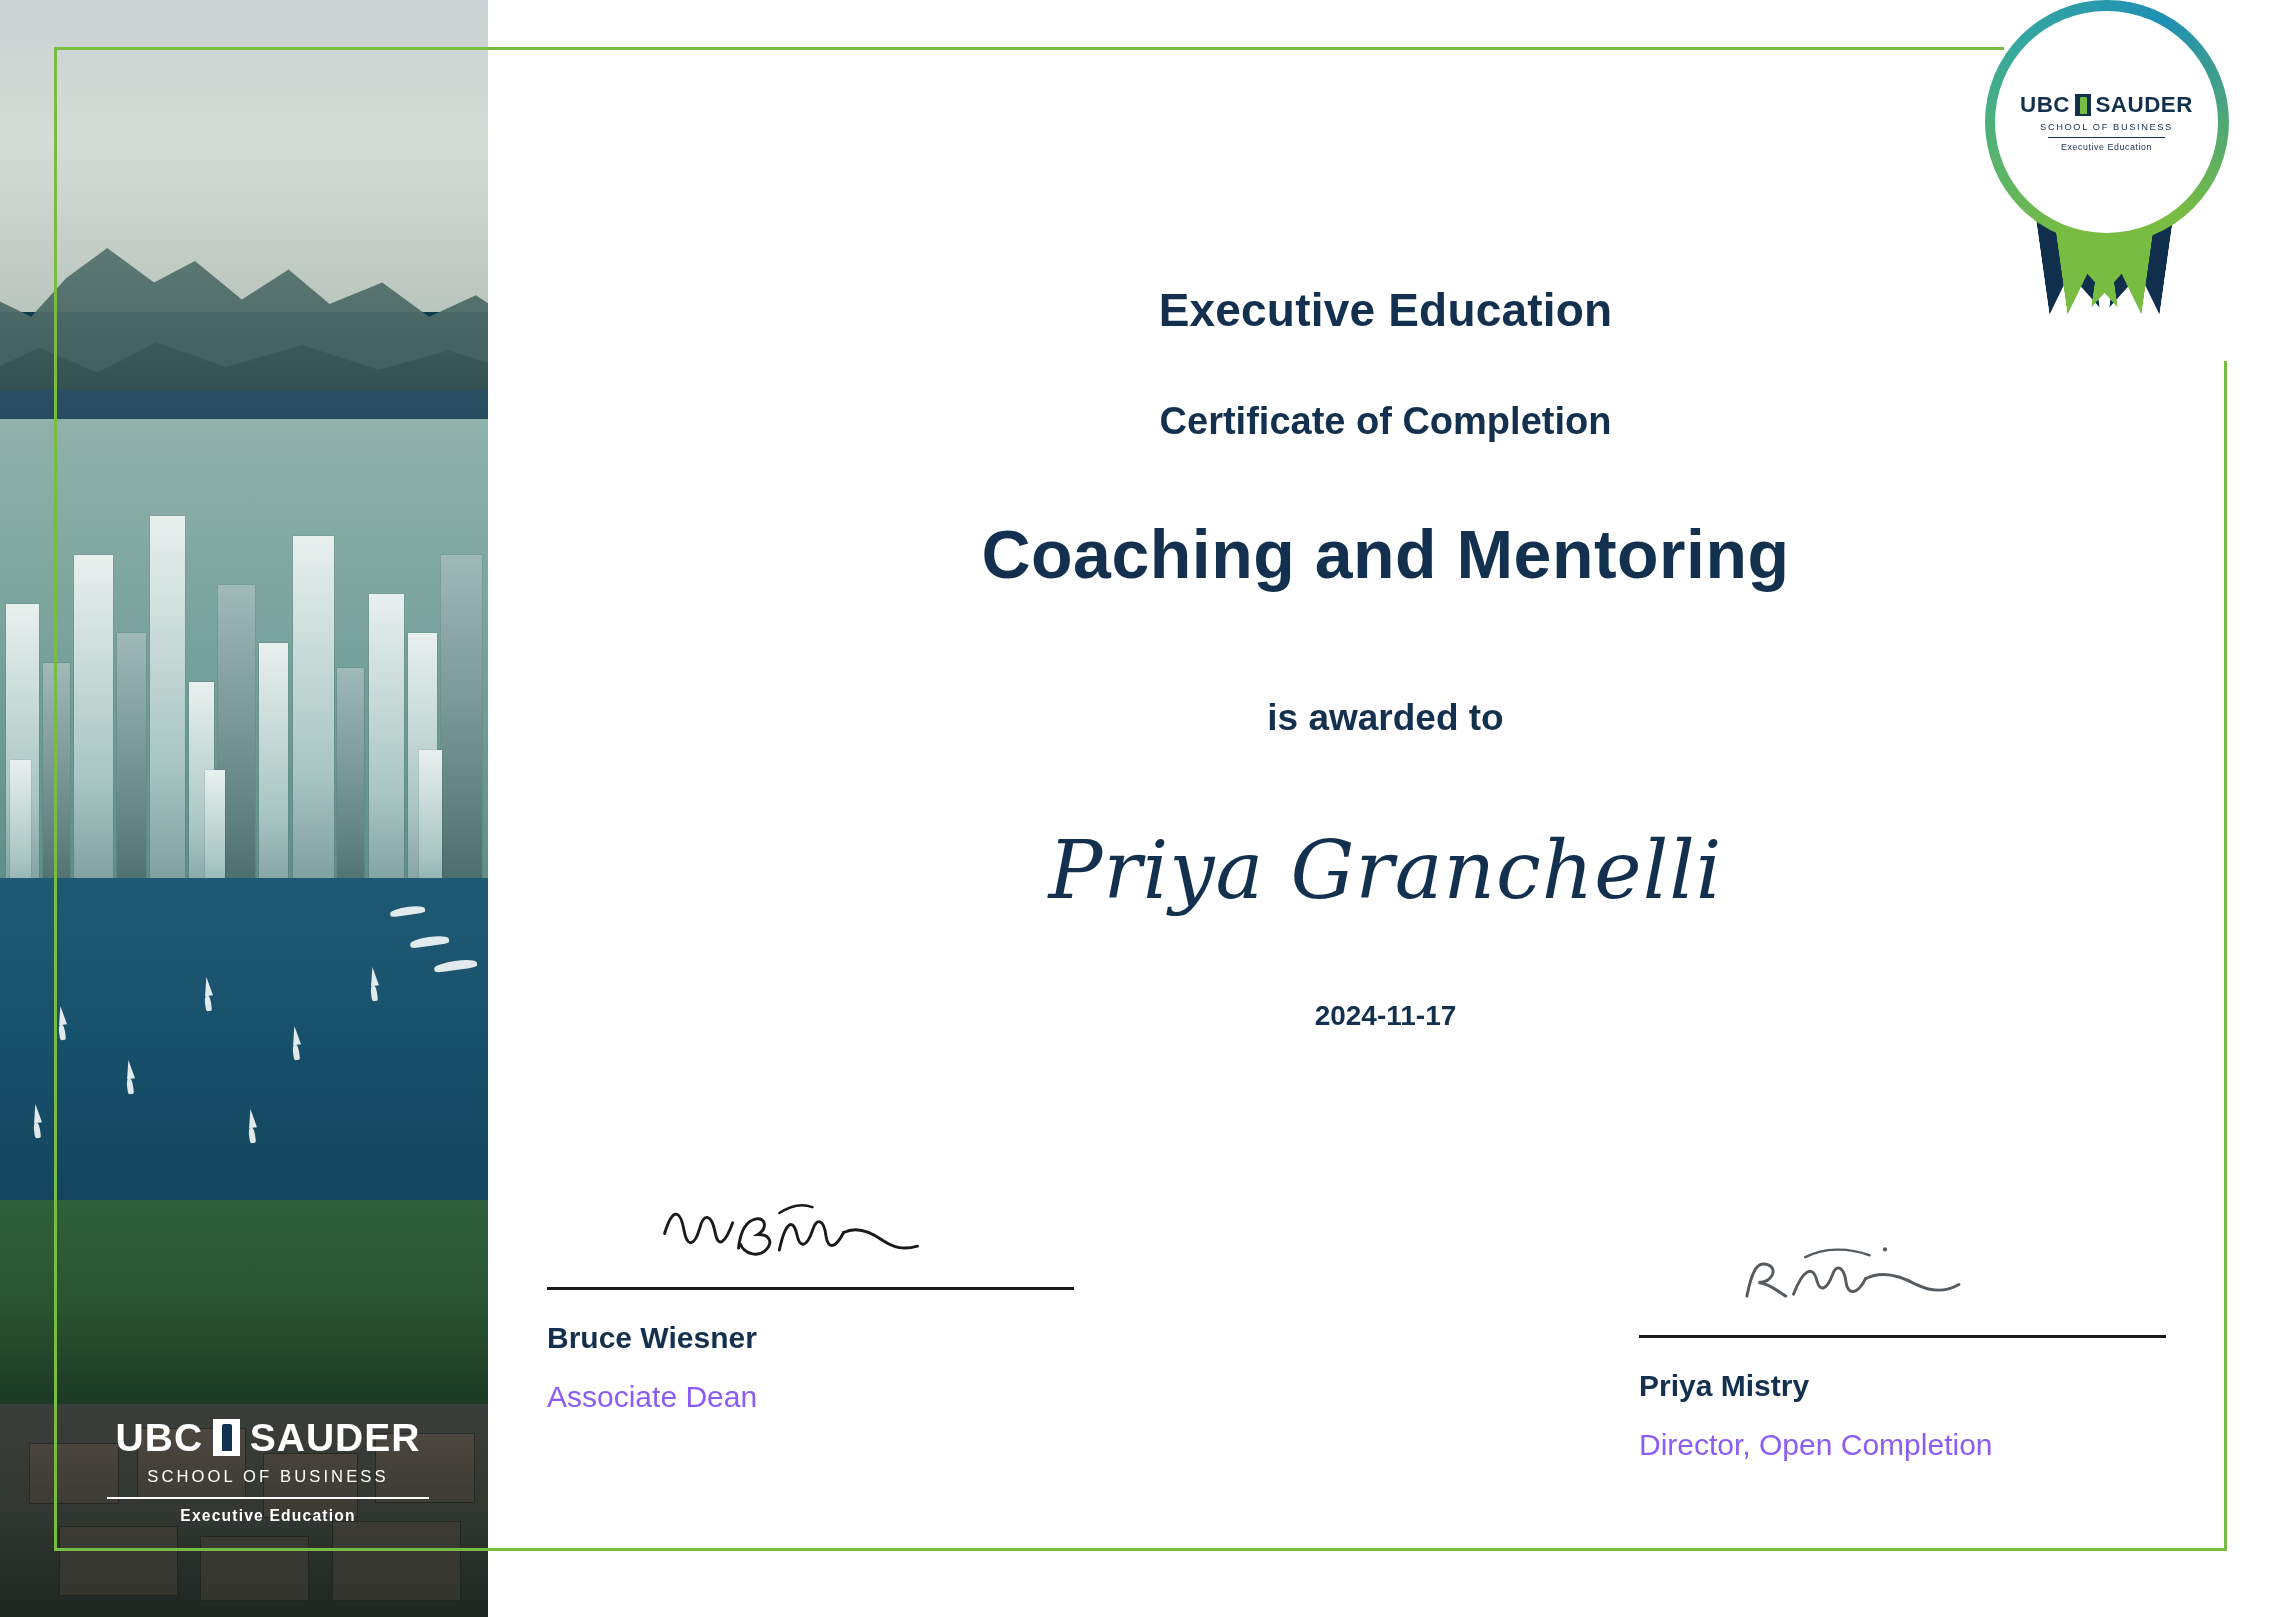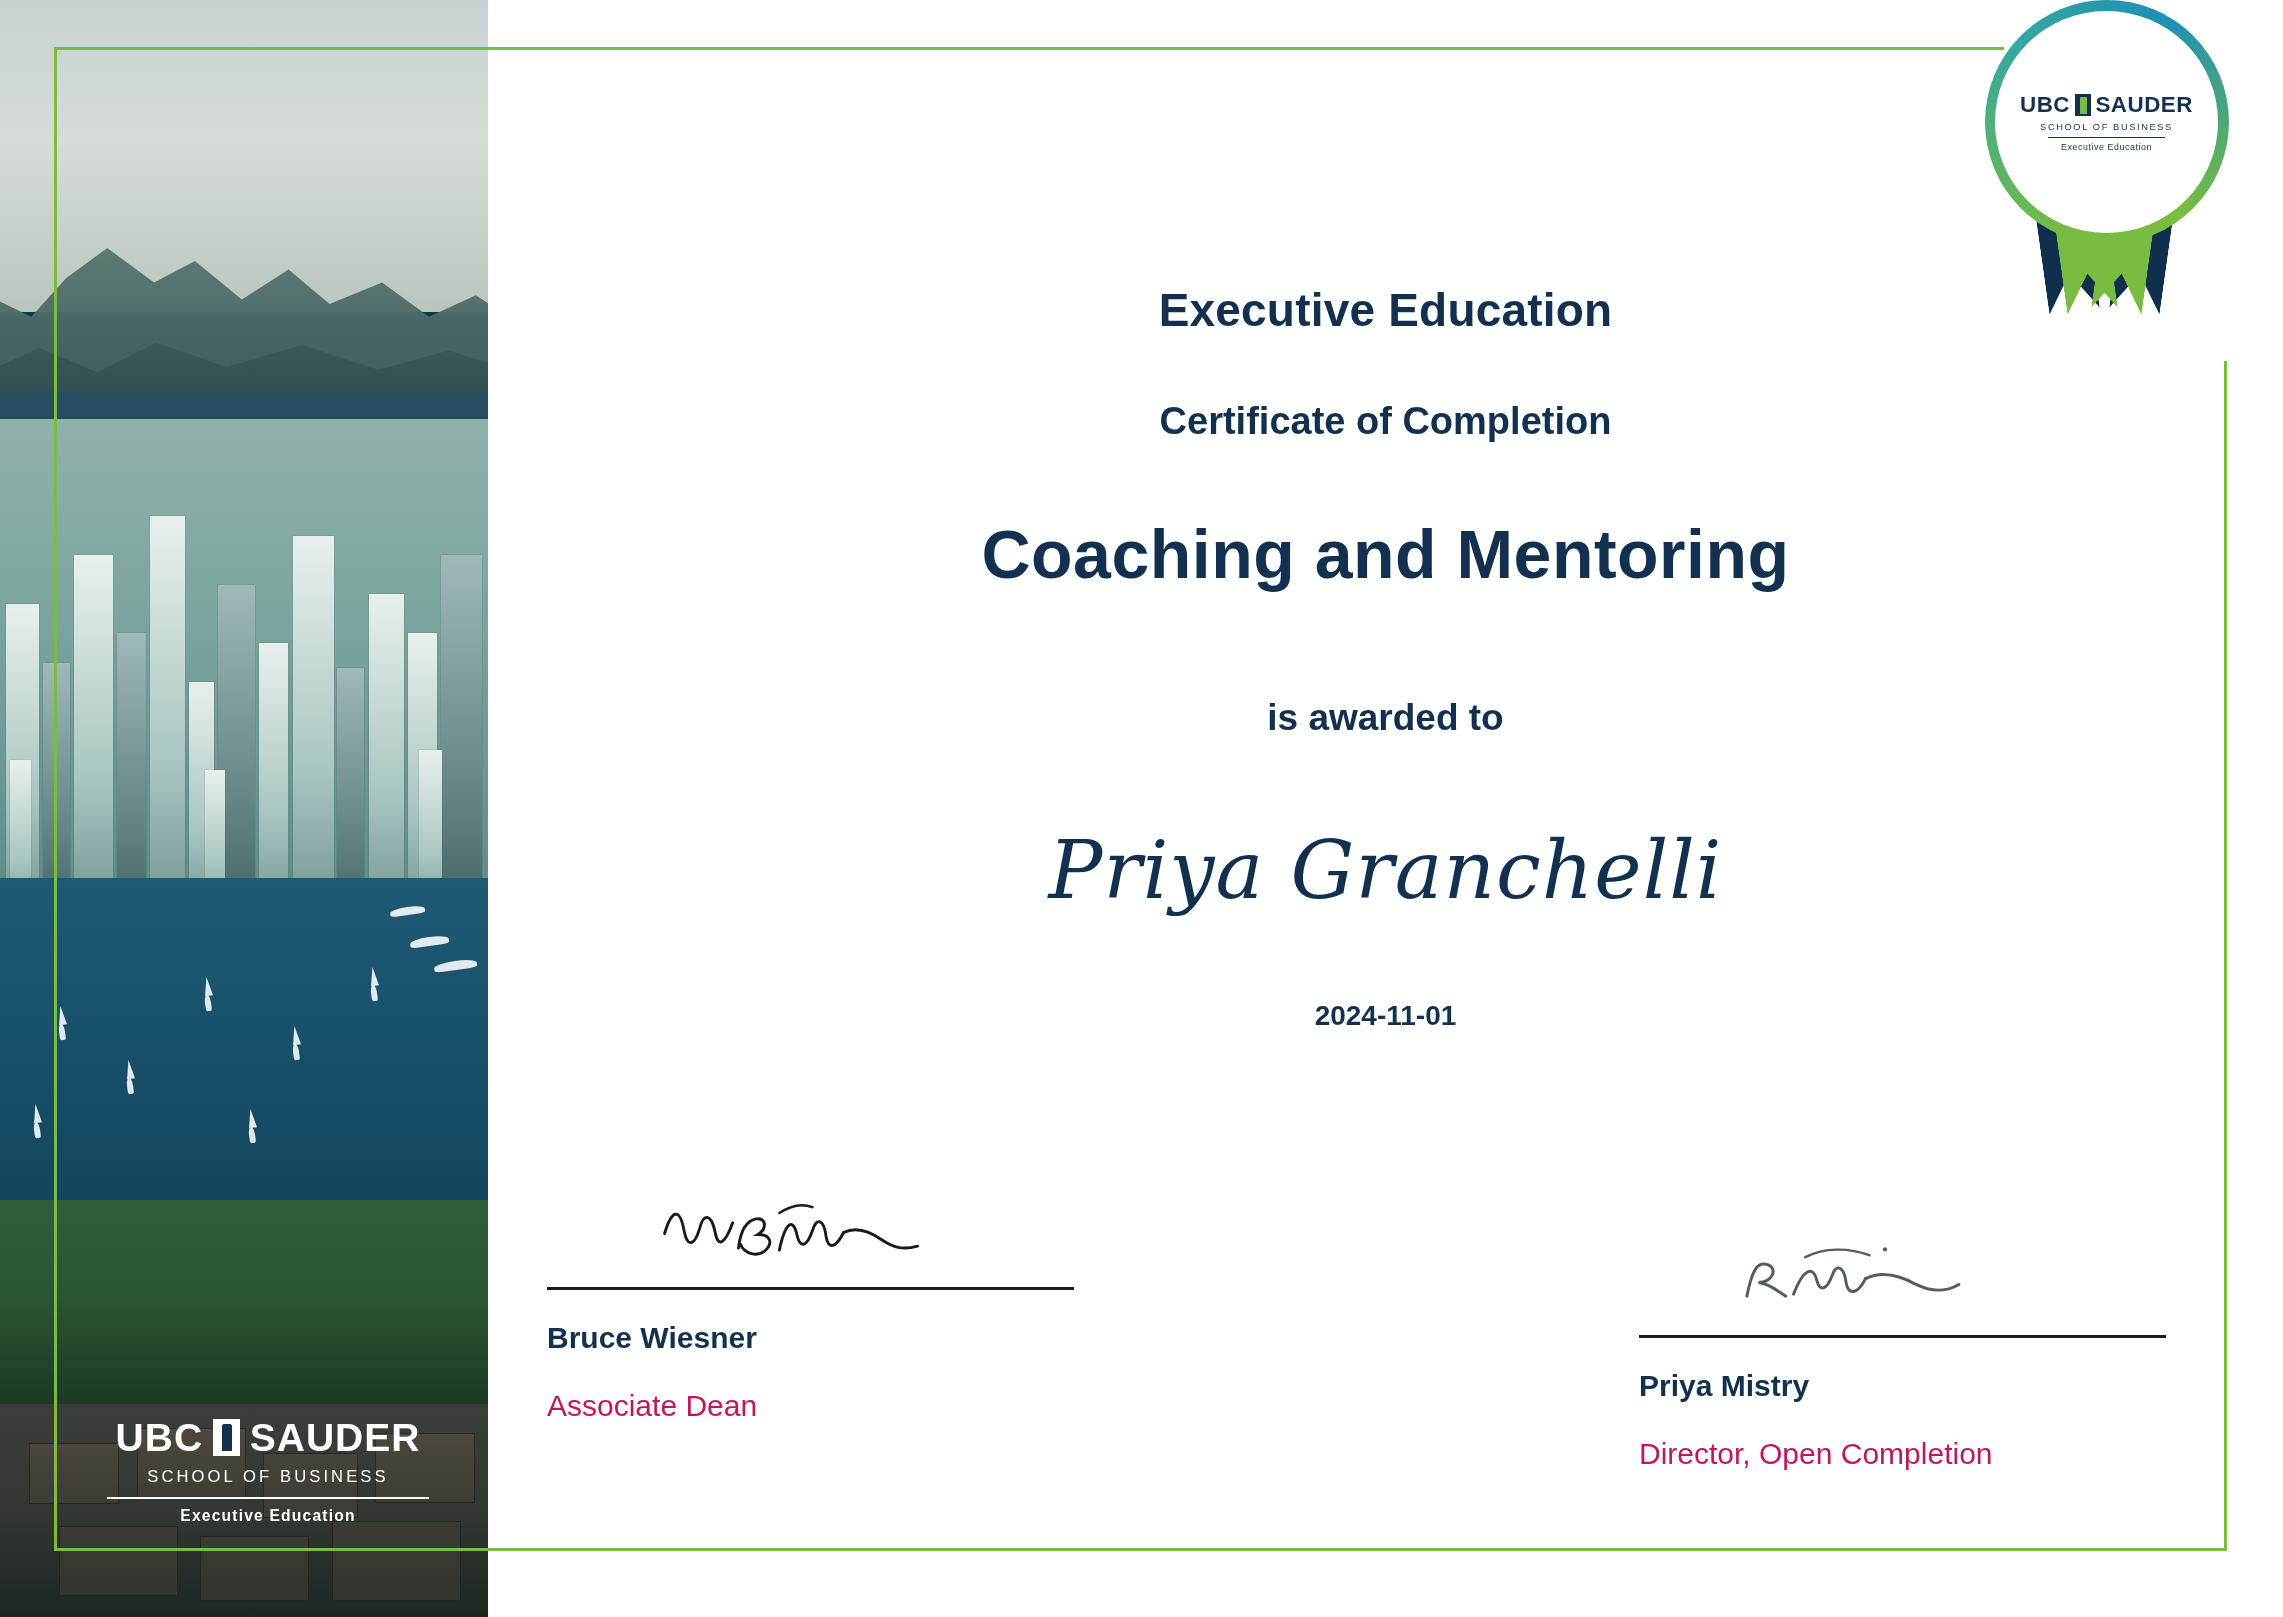--- a/index.html
+++ b/index.html
@@ -340,23 +340,23 @@
     background: #1a1a1a;
     margin: 0 auto;
   }
   .sig-name {
     margin-top: 31px;
     font-size: 30px;
     font-weight: bold;
     color: #13314f;
   }
   .sig-title {
-    margin-top: 34px;
+    margin-top: 25px;
     font-size: 30px;
-    color: #be185d;
+    color: #8b5cf6;
   }
   svg.handwriting { display: block; }
 </style>
 </head>
 <body>
 
 <div id="certificate">
 
   <div class="photo-panel">
     <div class="photo-sky"></div>
@@ -443,21 +443,21 @@
       </div>
     </div>
   </div>
 
   <div class="content">
     <div class="line-exec">Executive Education</div>
     <div class="line-cert">Certificate of Completion</div>
     <div class="line-course">Coaching and Mentoring</div>
     <div class="line-awarded">is awarded to</div>
     <div class="line-name">Priya Granchelli</div>
-    <div class="line-date">2024-11-01</div>
+    <div class="line-date">2024-11-17</div>
 
     <div class="sig left">
       <div class="sig-img">
         <svg class="handwriting" width="527" height="107" viewBox="0 0 540 110" aria-hidden="true">
           <path d="M120 55 C128 28, 136 30, 140 52 C143 68, 150 70, 156 50 C160 34, 168 34, 172 54 C175 70, 182 66, 190 44" fill="none" stroke="#1a1a1a" stroke-width="3" stroke-linecap="round"></path>
           <path d="M196 70 C198 52, 204 42, 214 40 C224 38, 226 50, 216 56 C228 56, 232 64, 224 72 C216 80, 202 76, 198 66" fill="none" stroke="#1a1a1a" stroke-width="3" stroke-linecap="round"></path>
           <path d="M238 72 C244 44, 252 38, 256 56 C259 70, 266 70, 272 52 C276 38, 284 40, 286 58 C288 72, 296 70, 304 54" fill="none" stroke="#1a1a1a" stroke-width="3" stroke-linecap="round"></path>
           <path d="M304 54 C316 48, 330 52, 344 62 C356 70, 366 72, 380 68" fill="none" stroke="#1a1a1a" stroke-width="3" stroke-linecap="round"></path>
           <path d="M238 34 C250 26, 262 24, 272 28" fill="none" stroke="#1a1a1a" stroke-width="2.5" stroke-linecap="round"></path>
         </svg>

